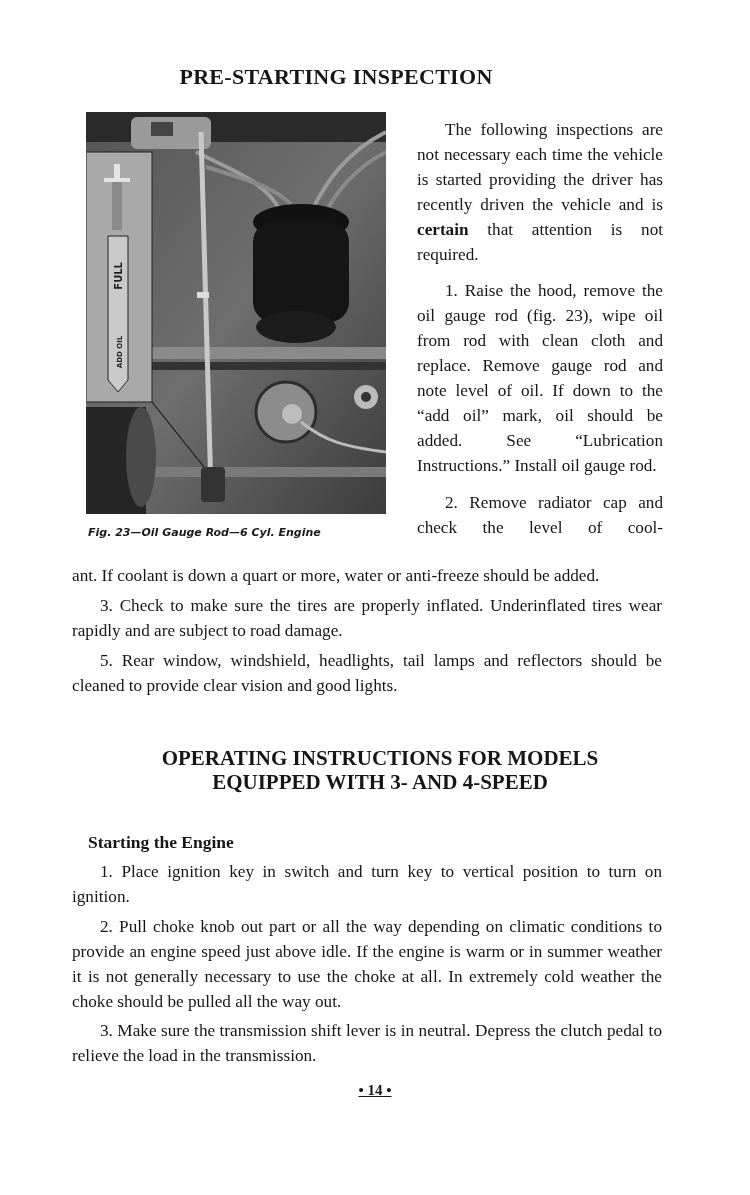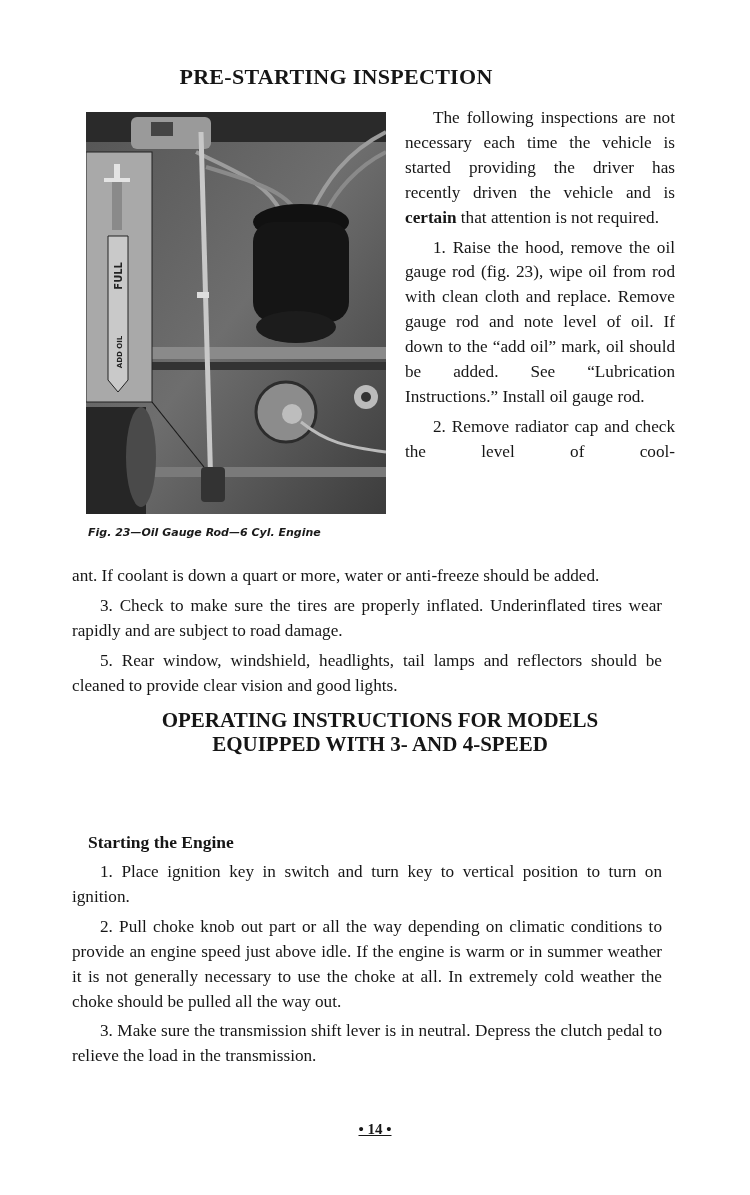--- a/index.html
+++ b/index.html
@@ -9,29 +9,29 @@
   .h1 { position: absolute; left: 0; width: 672px; top: 64px; text-align: center;
         font-weight: bold; font-size: 22px; letter-spacing: 0.3px; }
   .fig { position: absolute; left: 86px; top: 112px; width: 300px; height: 402px;
          background: #3a3a3a; overflow: hidden; }
   .fig svg { display: block; }
   .caption { position: absolute; left: 88px; top: 526px; width: 300px;
              font-family: "DejaVu Sans", sans-serif; font-style: italic; font-weight: bold;
              font-size: 11px; color: #1a1a1a; }
   .col { position: absolute; left: 405px; width: 270px; font-size: 17.2px; line-height: 24.9px;
          text-align: justify; }
-  .col p { margin: 0; }
+  .col p { margin: 12px; }
   .full { position: absolute; left: 72px; width: 590px; font-size: 17.2px; line-height: 24.9px; text-align: justify; }
   .full p { margin: 0; }
   .indent { text-indent: 28px; }
   .gap { margin-top: 5px !important; }
-  .h2 { position: absolute; left: 80px; width: 600px; top: 708px; text-align: center;
+  .h2 { position: absolute; left: 80px; width: 600px; top: 746px; text-align: center;
         font-weight: bold; font-size: 21px; line-height: 24px; }
   .h3 { position: absolute; left: 88px; top: 832px; font-weight: bold; font-size: 17.5px; }
-  .pagenum { position: absolute; left: 0; width: 750px; top: 1121px; text-align: center;
+  .pagenum { position: absolute; left: 0; width: 750px; top: 1082px; text-align: center;
              font-weight: bold; font-size: 15px; text-decoration: underline; }
   b.inl { font-weight: bold; }
 </style>
 </head>
 <body>
 
 <div class="page">
 
   <div class="h1">PRE-STARTING INSPECTION</div>
 

